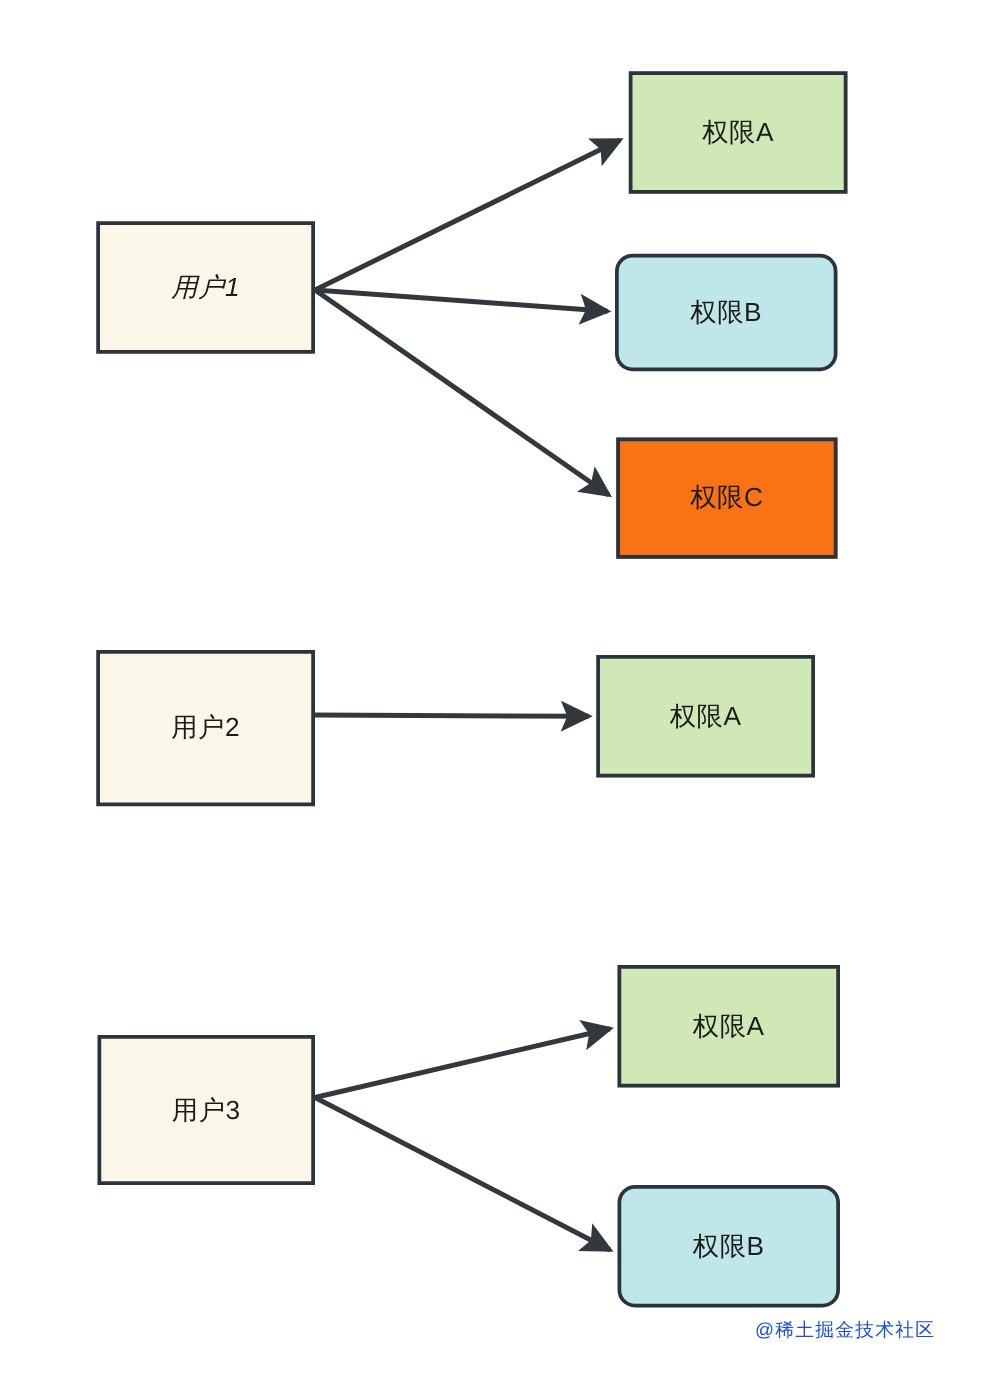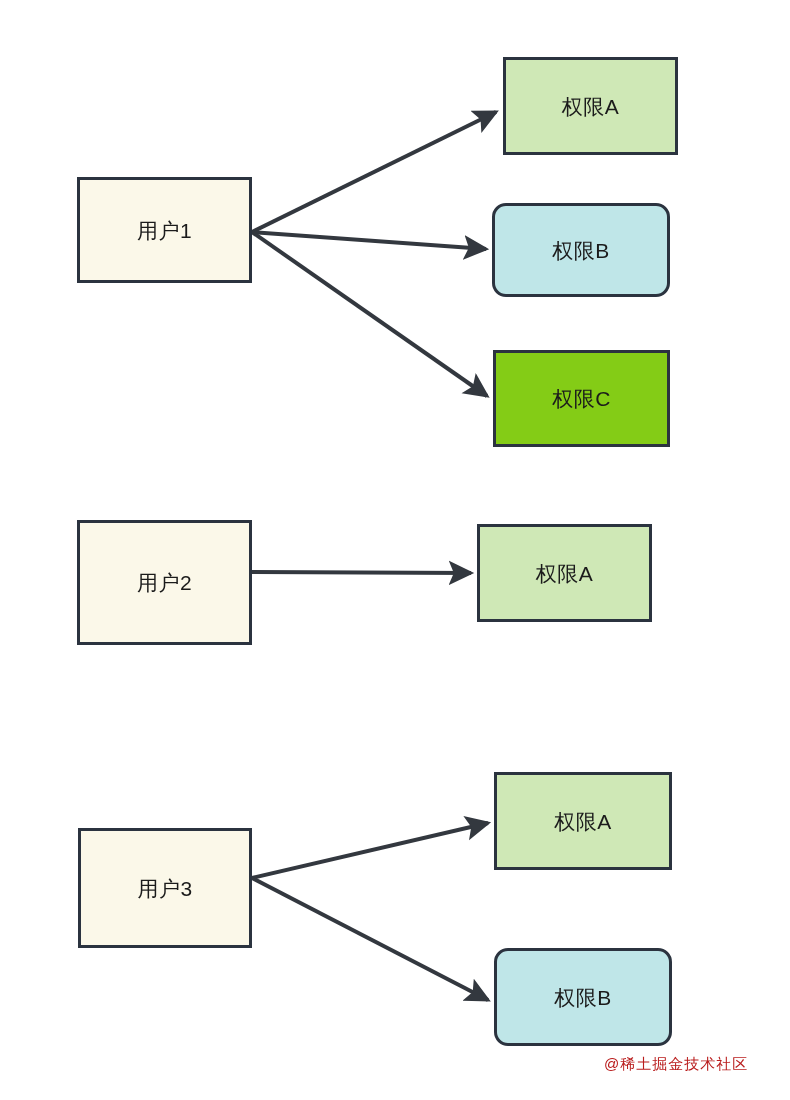--- a/index.html
+++ b/index.html
@@ -38,26 +38,26 @@
     background: #fbf8e9;
   }
   .node-perm-a {
     background: #cfe8b6;
   }
   .node-perm-b {
     background: #bfe6e8;
     border-radius: 14px;
   }
   .node-perm-c {
-    background: #84cc16;
+    background: #f97316;
   }
   .watermark {
     position: absolute;
     font-size: 15px;
-    color: #b91c1c;
+    color: #1d4ed8;
     letter-spacing: 1px;
     white-space: nowrap;
     z-index: 3;
   }
   svg.edges {
     position: absolute;
     left: 0;
     top: 0;
     width: 790px;
     height: 1100px;
@@ -80,21 +80,21 @@
         <line x1="252" y1="232" x2="496" y2="112" stroke="#33383f" stroke-width="4" marker-end="url(#arrowhead)"></line>
         <line x1="252" y1="232" x2="486" y2="249" stroke="#33383f" stroke-width="4" marker-end="url(#arrowhead)"></line>
         <line x1="252" y1="232" x2="487" y2="396" stroke="#33383f" stroke-width="4" marker-end="url(#arrowhead)"></line>
         <line x1="252" y1="572" x2="471" y2="573" stroke="#33383f" stroke-width="4" marker-end="url(#arrowhead)"></line>
         <line x1="252" y1="878" x2="488" y2="823" stroke="#33383f" stroke-width="4" marker-end="url(#arrowhead)"></line>
         <line x1="252" y1="878" x2="488" y2="1000" stroke="#33383f" stroke-width="4" marker-end="url(#arrowhead)"></line>
       </g>
   </svg>
 
   <div id="node-layer">
-      <div class="node node-user" style="left: 77px; top: 177px; width: 175px; height: 106px;">
+      <div class="node node-user" style="left: 77px; top: 177px; width: 175px; height: 106px; font-style: italic;">
         <span>用户1</span>
       </div>
       <div class="node node-perm-a" style="left: 503px; top: 57px; width: 175px; height: 98px;">
         <span>权限A</span>
       </div>
       <div class="node node-perm-b" style="left: 492px; top: 203px; width: 178px; height: 94px;">
         <span>权限B</span>
       </div>
       <div class="node node-perm-c" style="left: 493px; top: 350px; width: 177px; height: 97px;">
         <span>权限C</span>

